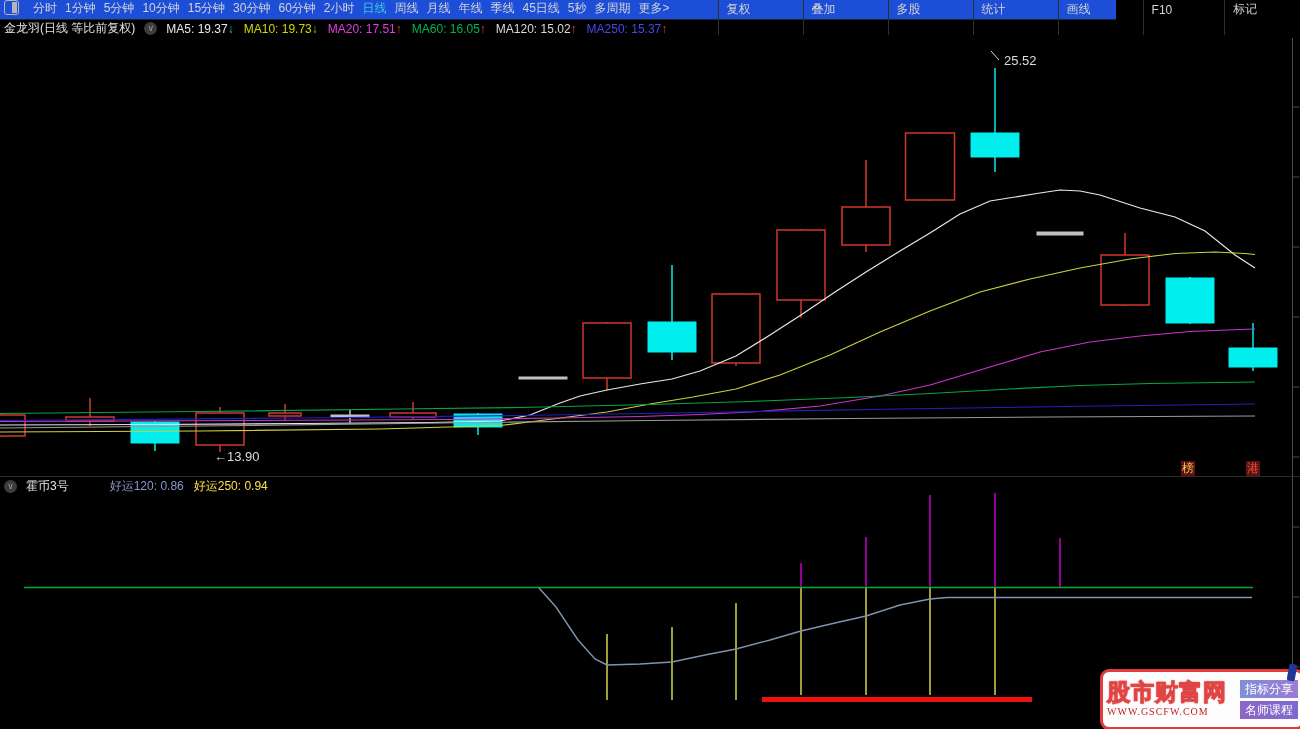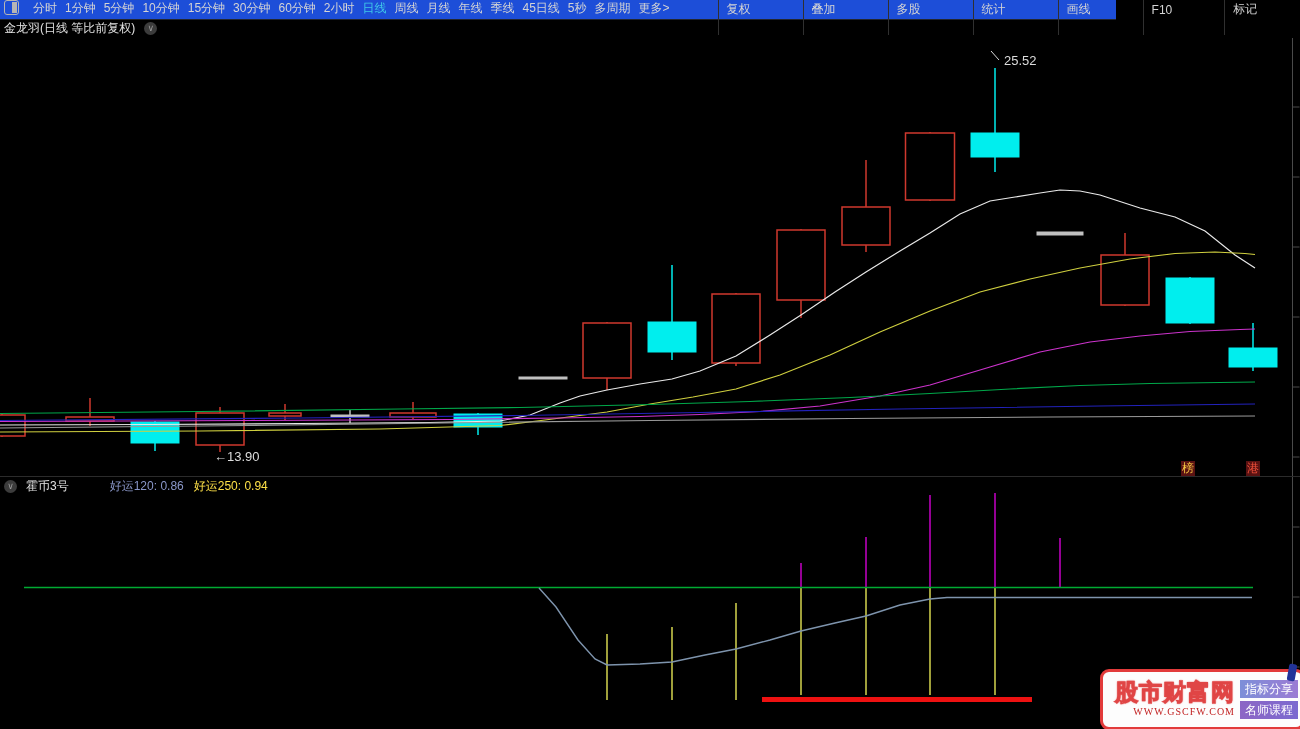--- a/index.html
+++ b/index.html
@@ -25,21 +25,21 @@
   .divider{position:absolute;left:0;top:476px;width:1300px;height:1px;background:#2b2b2b;z-index:2;}
   
   #chart-svg{position:absolute;left:0;top:0;z-index:1;}
   
   .marker{position:absolute;width:14px;height:15px;background:#5a1212;text-align:center;
           font-size:12px;line-height:15px;z-index:3;cursor:default;}
   
   .watermark{position:absolute;left:1100px;top:669px;width:191px;height:51px;background:#fdfdfd;
              border:3px solid #e23b3b;border-radius:9px;display:flex;align-items:center;
              padding:2px 4px;gap:5px;z-index:5;}
-  .wm-left{display:flex;flex-direction:column;align-items:flex-end;justify-content:center;flex:1 1 auto;}
+  .wm-left{display:flex;flex-direction:column;align-items:flex-start;justify-content:center;flex:1 1 auto;}
   .wm-title{font-size:23px;font-weight:bold;color:#e04545;letter-spacing:1px;
             text-shadow:0 0 1px #fff inset;line-height:24px;
             -webkit-text-stroke:1px #e04545;color:#fff;text-shadow:0 0 2px #e04545, 0 0 1px #e04545;}
   .wm-url{font-family:"Liberation Serif",serif;font-size:10px;font-weight:normal;color:#c22222;letter-spacing:1px;line-height:15px;}
   .wm-badges{display:flex;flex-direction:column;gap:3px;flex:0 0 auto;}
   .wm-badge{font-size:12px;color:#fff;padding:2px 5px;line-height:14px;white-space:nowrap;}
   .wm-badge.b1{background:linear-gradient(90deg,#7d8fd8,#9b7bd4);}
   .wm-badge.b2{background:linear-gradient(90deg,#8d66c5,#7b6ad0);}
   .wm-glyph{position:absolute;left:1288px;top:664px;width:8px;height:17px;background:#223399;
             border-radius:2px;transform:rotate(10deg);z-index:6;}
@@ -79,20 +79,28 @@
         <span class="tbr-item">画线</span>
         <span class="tbr-item">F10</span>
         <span class="tbr-item">标记</span>
         <span class="tbr-item">+自选</span>
       </div>
   </div>
 
   <div class="hdr" id="main-hdr">
     <span>金龙羽(日线 等比前复权)</span>
     <span class="chev">∨</span>
+    <span id="ma-items" style="display:flex;gap:10px;">
+        <span class="ma-item" style="color: rgb(232, 232, 232);">MA5: 19.37<span style="color: rgb(0, 200, 200);">↓</span></span>
+        <span class="ma-item" style="color: rgb(214, 214, 0);">MA10: 19.73<span style="color: rgb(159, 196, 0);">↓</span></span>
+        <span class="ma-item" style="color: rgb(229, 58, 229);">MA20: 17.51<span style="color: rgb(239, 58, 58);">↑</span></span>
+        <span class="ma-item" style="color: rgb(0, 180, 78);">MA60: 16.05<span style="color: rgb(239, 58, 58);">↑</span></span>
+        <span class="ma-item" style="color: rgb(217, 217, 217);">MA120: 15.02<span style="color: rgb(239, 58, 58);">↑</span></span>
+        <span class="ma-item" style="color: rgb(71, 71, 238);">MA250: 15.37<span style="color: rgb(239, 58, 58);">↑</span></span>
+      </span>
   </div>
 
   <svg id="chart-svg" width="1300" height="729" viewBox="0 0 1300 729">
       <line x1="1292.5" y1="38" x2="1292.5" y2="710" stroke="#4a4a4a" stroke-width="1"></line>
       <line x1="1292.5" y1="107" x2="1299.5" y2="107" stroke="#4a4a4a" stroke-width="1"></line>
       <line x1="1292.5" y1="177" x2="1299.5" y2="177" stroke="#4a4a4a" stroke-width="1"></line>
       <line x1="1292.5" y1="247" x2="1299.5" y2="247" stroke="#4a4a4a" stroke-width="1"></line>
       <line x1="1292.5" y1="317" x2="1299.5" y2="317" stroke="#4a4a4a" stroke-width="1"></line>
       <line x1="1292.5" y1="387" x2="1299.5" y2="387" stroke="#4a4a4a" stroke-width="1"></line>
       <line x1="1292.5" y1="457" x2="1299.5" y2="457" stroke="#4a4a4a" stroke-width="1"></line>

